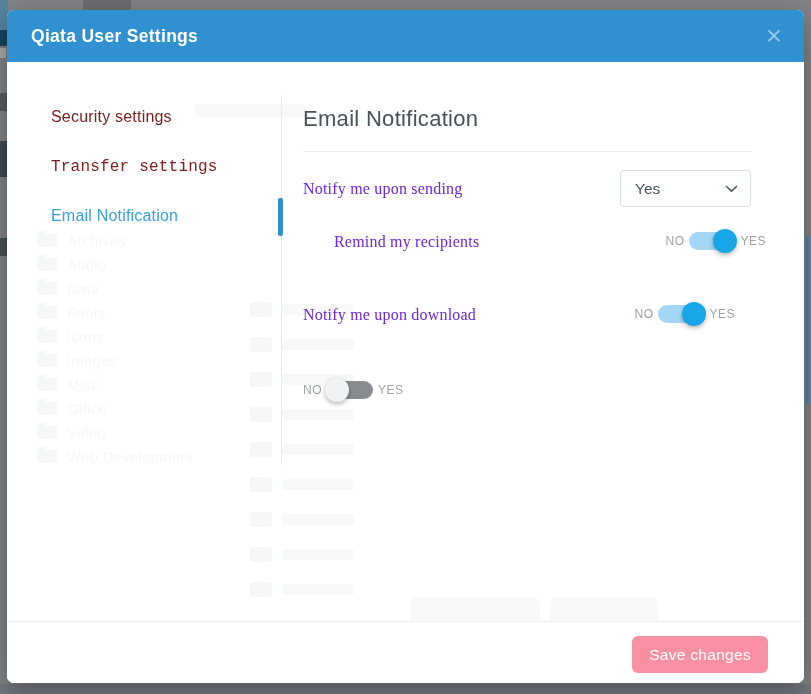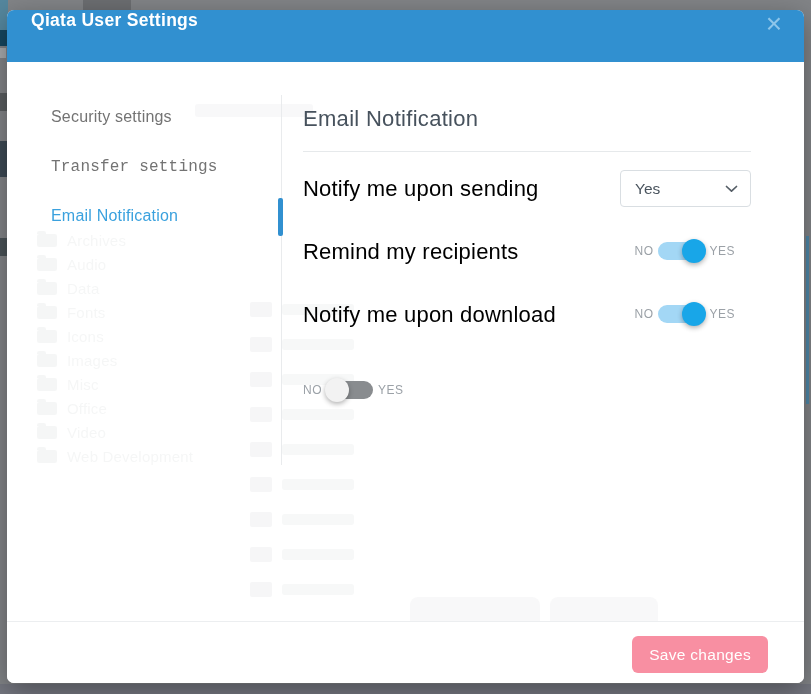--- a/index.html
+++ b/index.html
@@ -17,46 +17,46 @@
   .frag-left-dark2{left:0;top:238px;width:8px;height:18px;background:#4b5358;}
   .frag-right-blue{left:806px;top:236px;width:3px;height:168px;background:#4e88a8;}
   .frag-bottom{left:0;top:684px;width:811px;height:10px;background:#757780;}
 
   
   .modal{position:absolute;left:7px;top:10px;width:797px;height:673px;
          background:#ffffff;border-radius:7px;overflow:hidden;
          box-shadow:0 8px 28px rgba(0,0,0,.35);display:flex;flex-direction:column;}
 
   .modal-header{height:52px;flex:0 0 52px;background:#3190d0;display:flex;
-                justify-content:space-between;padding:0 22px 0 24px;}
+                align-items:center;justify-content:space-between;padding:0 22px 0 24px;}
   .modal-title{color:#ffffff;font-size:17.5px;font-weight:600;letter-spacing:.3px;}
   .close-btn{color:#8ec6ea;font-size:28px;font-weight:300;line-height:1;
              cursor:pointer;user-select:none;}
 
   .modal-body{position:relative;flex:1;}
 
   
   .v-divider{position:absolute;left:274px;top:33px;width:1px;height:370px;background:#e9ebed;}
   .active-bar{position:absolute;left:271px;top:136px;width:5px;height:38px;
               background:#3190d0;border-radius:2px;}
-  .side-item{position:absolute;left:44px;font-size:16px;color:#737373;
+  .side-item{position:absolute;left:44px;font-size:16px;color:#7f1d1d;
              letter-spacing:.2px;line-height:22px;cursor:pointer;}
   .side-item.active{color:#3aa1de;}
   .si-1{top:44px;} .si-2{top:94px;font-family:Liberation Mono, monospace;} .si-3{top:143px;}
 
   
   .content{position:absolute;left:296px;top:0;width:448px;height:100%;}
   .content-heading{position:absolute;top:44px;left:0;font-size:22px;color:#47525d;
                    letter-spacing:.3px;}
   .h-divider{position:absolute;top:89px;left:0;width:448px;height:1px;background:#e6e9eb;}
 
   .row{position:absolute;left:0;width:448px;display:flex;align-items:center;}
-  .row-label{flex:1;font-size:22px;color:#000000;letter-spacing:.2px;line-height:25px;}
+  .row-label{flex:1;font-size:16px;color:#6d28d9;letter-spacing:.2px;line-height:25px;font-family:Liberation Serif, serif;}
   .row-1{top:108px;height:37px;}
-  .row-2{top:175px;height:28px;}
+  .row-2{top:165px;height:28px;margin-left:31px;}
   .row-3{top:238px;height:28px;}
   .row-4{top:302px;height:52px;}
   .row-4 .row-label{max-width:235px;}
 
   .select{position:relative;width:131px;height:37px;border:1px solid #d9dee2;
           border-radius:4px;background:#fff;display:flex;align-items:center;
           padding-left:14px;box-sizing:border-box;cursor:pointer;}
   .select-value{font-size:15.5px;color:#4a545e;}
   .select-chevron{position:absolute;right:12px;top:50%;transform:translateY(-50%);
                   display:flex;}

